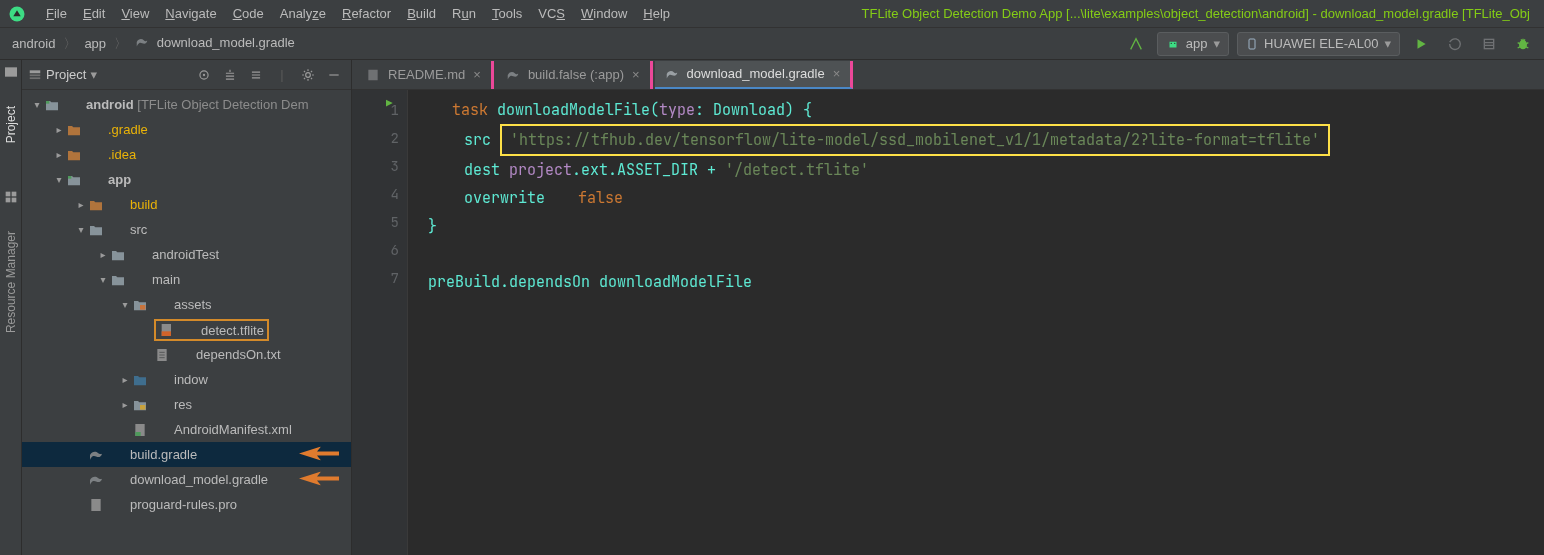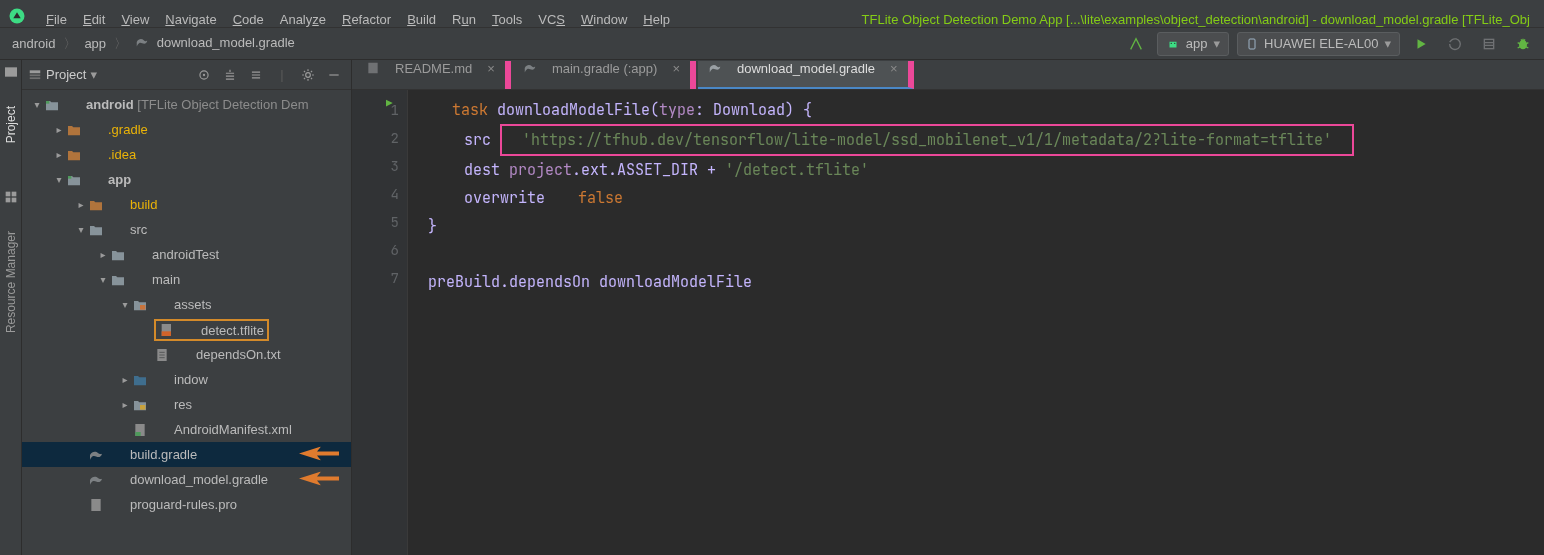--- a/index.html
+++ b/index.html
@@ -8,21 +8,21 @@
   background: #2b2b2b;
   color: #bbbbbb;
   font-size: 13px;
   overflow: hidden;
   user-select: none;
 }
 .root { display: flex; flex-direction: column; width: 1544px; height: 555px; }
 
 
 .menubar {
-  display: flex; align-items: flex-end; height: 28px;
+  display: flex; align-items: center; height: 28px;
   background: #3c3f41; padding: 0 6px; border-bottom: 1px solid #323232;
 }
 .menubar .logo { width: 22px; height: 22px; margin-right: 10px; display:flex; align-items:center; justify-content:center; }
 .menubar .menu-item { padding: 0 8px; color: #bbbbbb; cursor: default; }
 .menubar .menu-item .ul { text-decoration: underline; }
 .menubar .title { margin-left: auto; color: #84cc16; padding: 0 8px; white-space: nowrap; overflow:hidden; }
 
 
 .toolbar {
   display:flex; align-items:center; height: 32px;
@@ -83,45 +83,45 @@
 .orange-box { border:2px solid #d38a2a; padding:1px 3px; display:inline-flex; align-items:flex-end; }
 .arrow-cue { position:absolute; right:12px; top:50%; transform:translateY(-50%); }
 
 
 .editor-area { flex:1; display:flex; flex-direction:column; min-width:0; background:#2b2b2b; }
 .tabs {
   display:flex; align-items:center; height:30px; background:#3c3f41;
   border-bottom:1px solid #323232; padding-left:4px; gap:2px;
 }
 .tab {
-  display:flex; gap:15px; height:28px; padding:0 10px;
-  color:#9b9b9b; border-right:6px solid #ec4899;
+  display:flex; align-items:center; gap:8px; height:28px; padding:0 10px;
+  color:#9b9b9b; border-right:3px solid #ec4899;
 }
 .tab.active { background:#4e5254; color:#ddd; }
 .tab .close { color:#8a8a8a; font-size:13px; }
 .tab.active-underline { border-bottom:2px solid #4a88c7; }
 
 .editor-body { flex:1; display:flex; min-height:0; }
 .gutter {
   width:56px; background:#313335;
   display:flex; flex-direction:column; align-items:flex-end;
   padding:6px 8px 0 0; color:#606366; font-family: "JetBrains Mono","Consolas",monospace; font-size:14px;
   border-right:1px solid #3a3a3a; position:relative;
 }
 .gutter .ln { height:28px; line-height:28px; }
 .gutter .run-marker { position:absolute; left:34px; top:6px; color:#62b543; font-size:11px; }
 .code {
   flex:1; padding:6px 8px 0 20px; font-family: "JetBrains Mono","Consolas",monospace;
   font-size:15px; line-height:28px; color:#a9b7c6; position:relative; white-space:pre;
 }
 .code .kw { color:#cc7832;margin-left:24px; }
-.code .id { color:#c4b5fd; }
+.code .id { color:#5eead4; }
 .code .str { color:#6a8759; }
 .url-box {
-  border:2px solid #ec4899; padding:0 20px; display:inline-block;
+  border:2px solid #fde047; padding:0 8px; display:inline-block;
 }
 
 
 .svg { display:block; }
 </style>
 </head>
 <body>
 
 <div class="root">
 
@@ -413,21 +413,21 @@
           <svg width="14" height="14" viewBox="0 0 24 24">
               <rect x="4" y="3" width="16" height="18" fill="#6f7173"></rect>
             </svg>
           <span>README.md</span>
           <span class="close">×</span>
         </div>
         <div class="tab">
           <svg width="14" height="14" viewBox="0 0 24 24">
               <path fill="#7c8083" d="M3 12c3-6 9-6 12-3 3 3 6 1 6 1s-1 5-5 5-6-3-9-1-4 6-4 6 0-5 0-8z"></path>
             </svg>
-          <span>main.gradle (:app)</span>
+          <span>build.false (:app)</span>
           <span class="close">×</span>
         </div>
         <div class="tab active active-underline">
           <svg width="14" height="14" viewBox="0 0 24 24">
               <path fill="#9aa0a4" d="M3 12c3-6 9-6 12-3 3 3 6 1 6 1s-1 5-5 5-6-3-9-1-4 6-4 6 0-5 0-8z"></path>
             </svg>
           <span>download_model.gradle</span>
           <span class="close">×</span>
         </div>
       </div>

